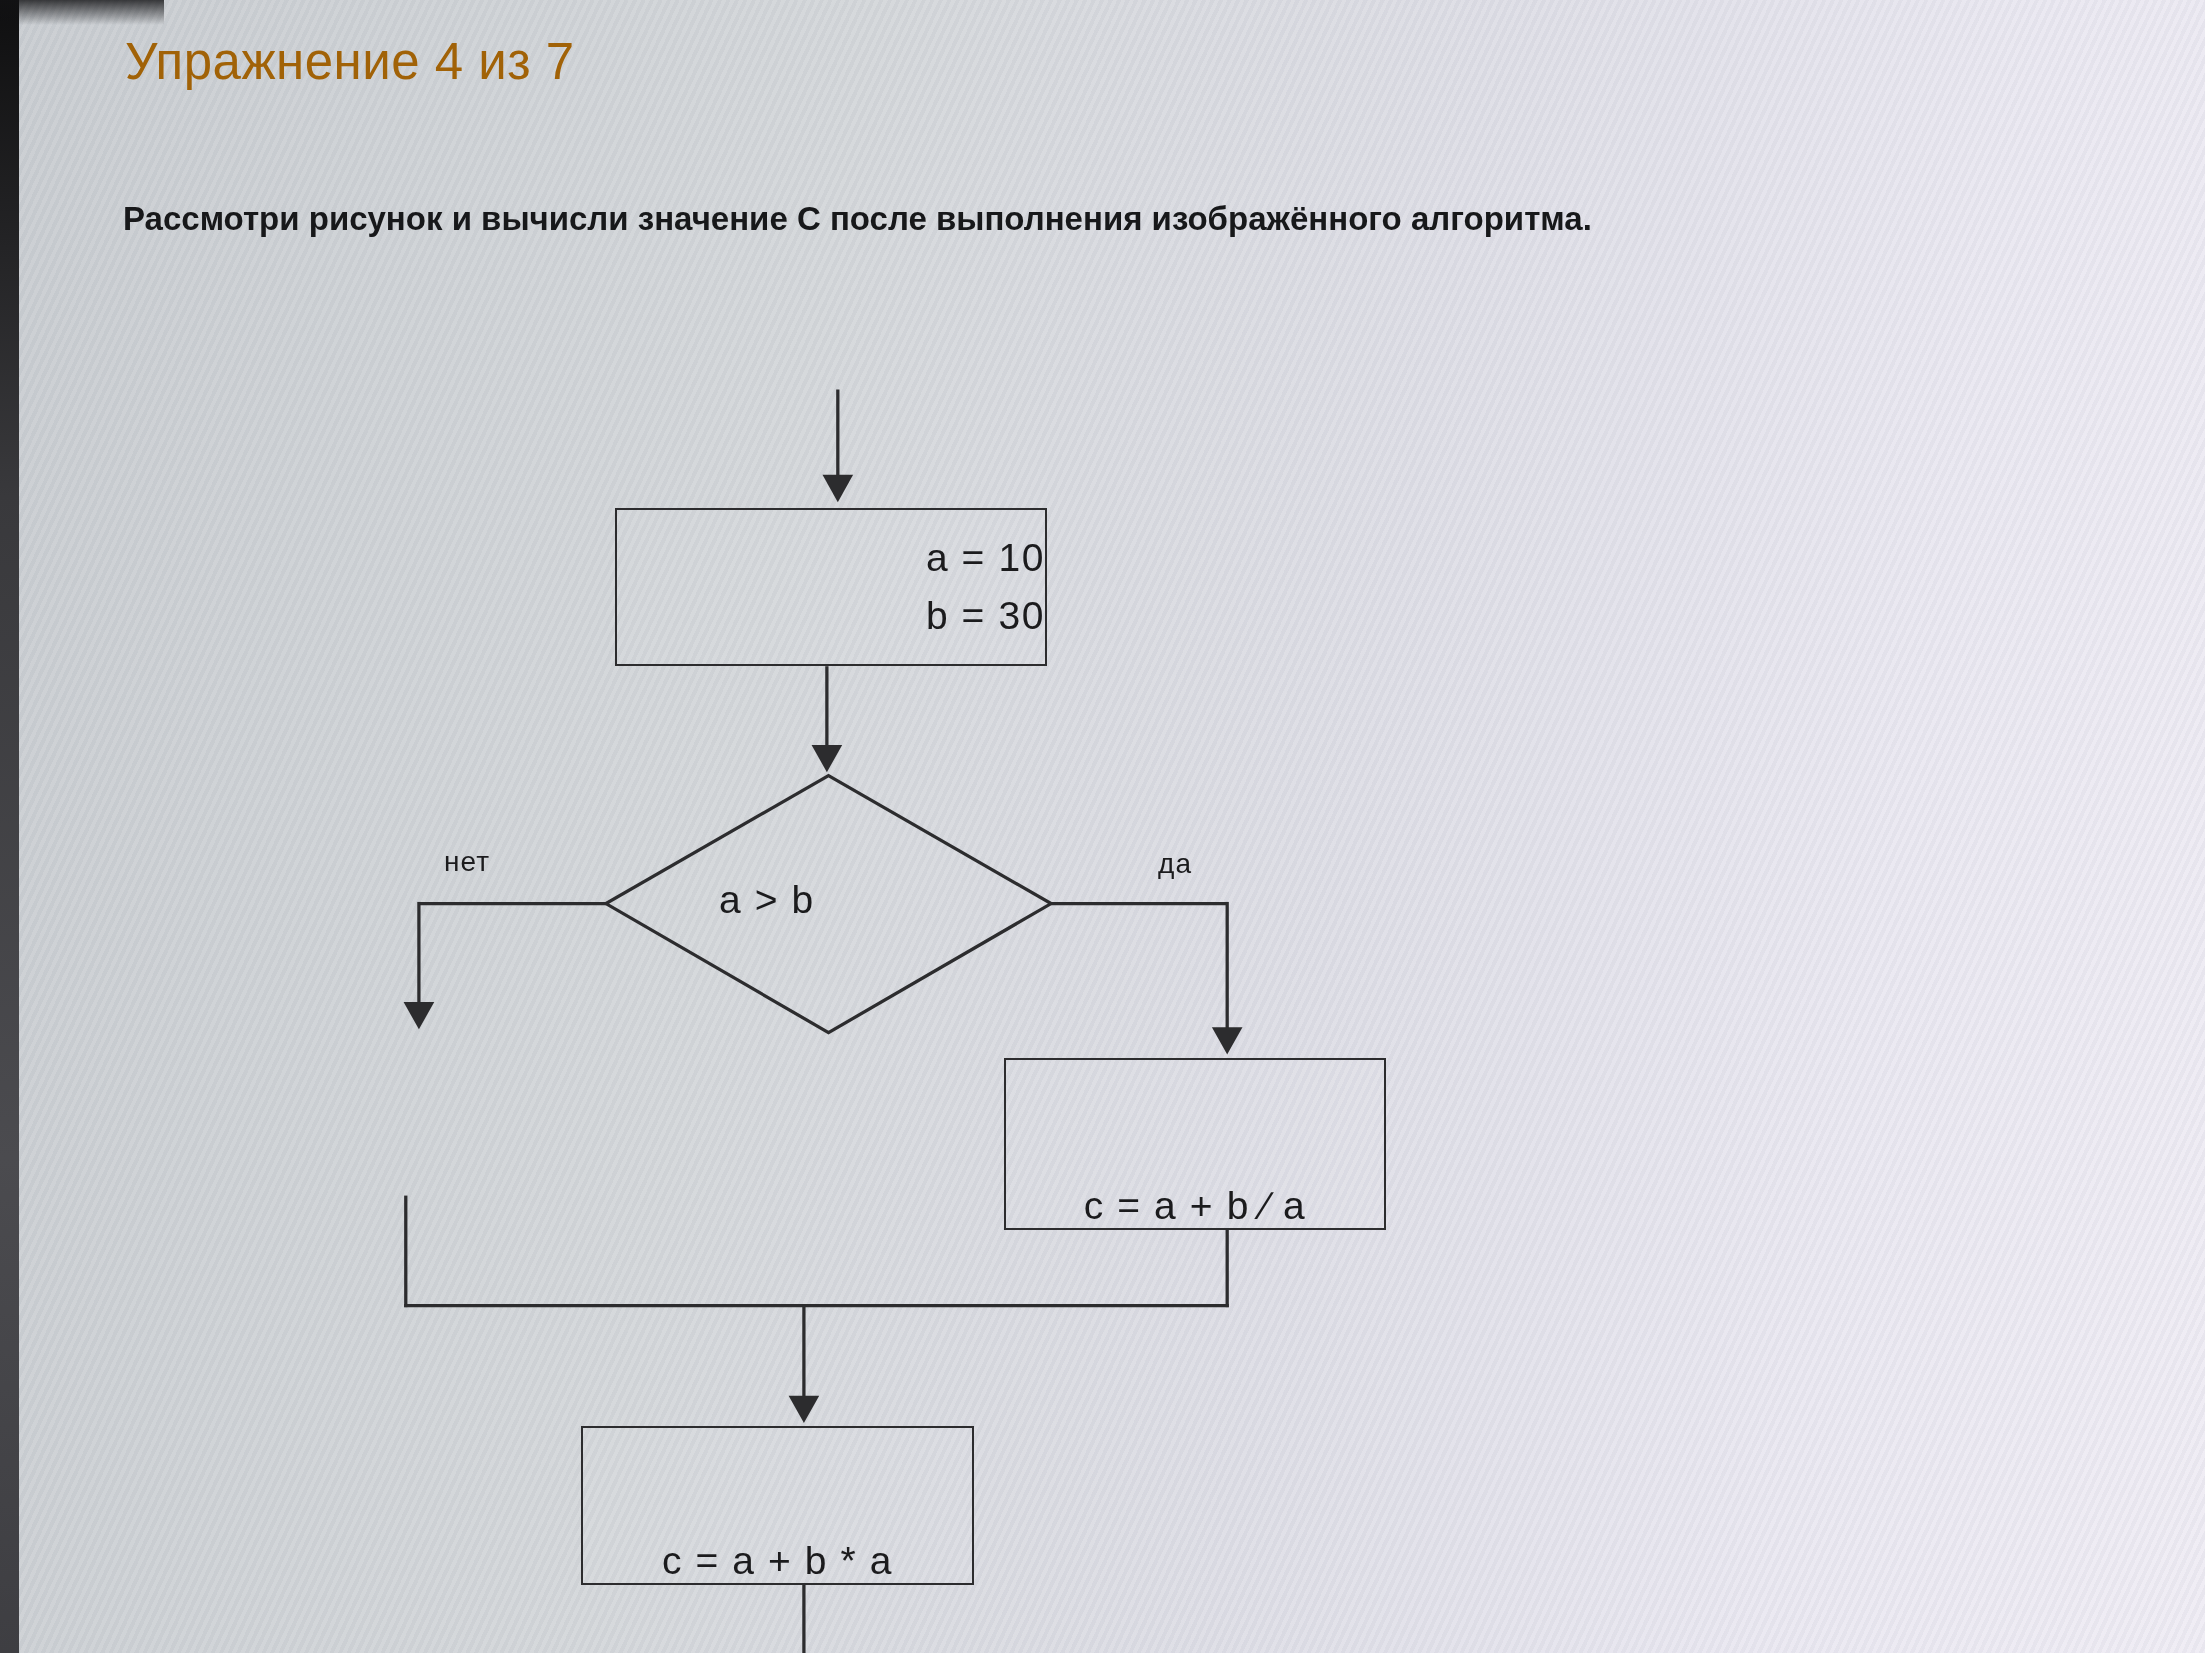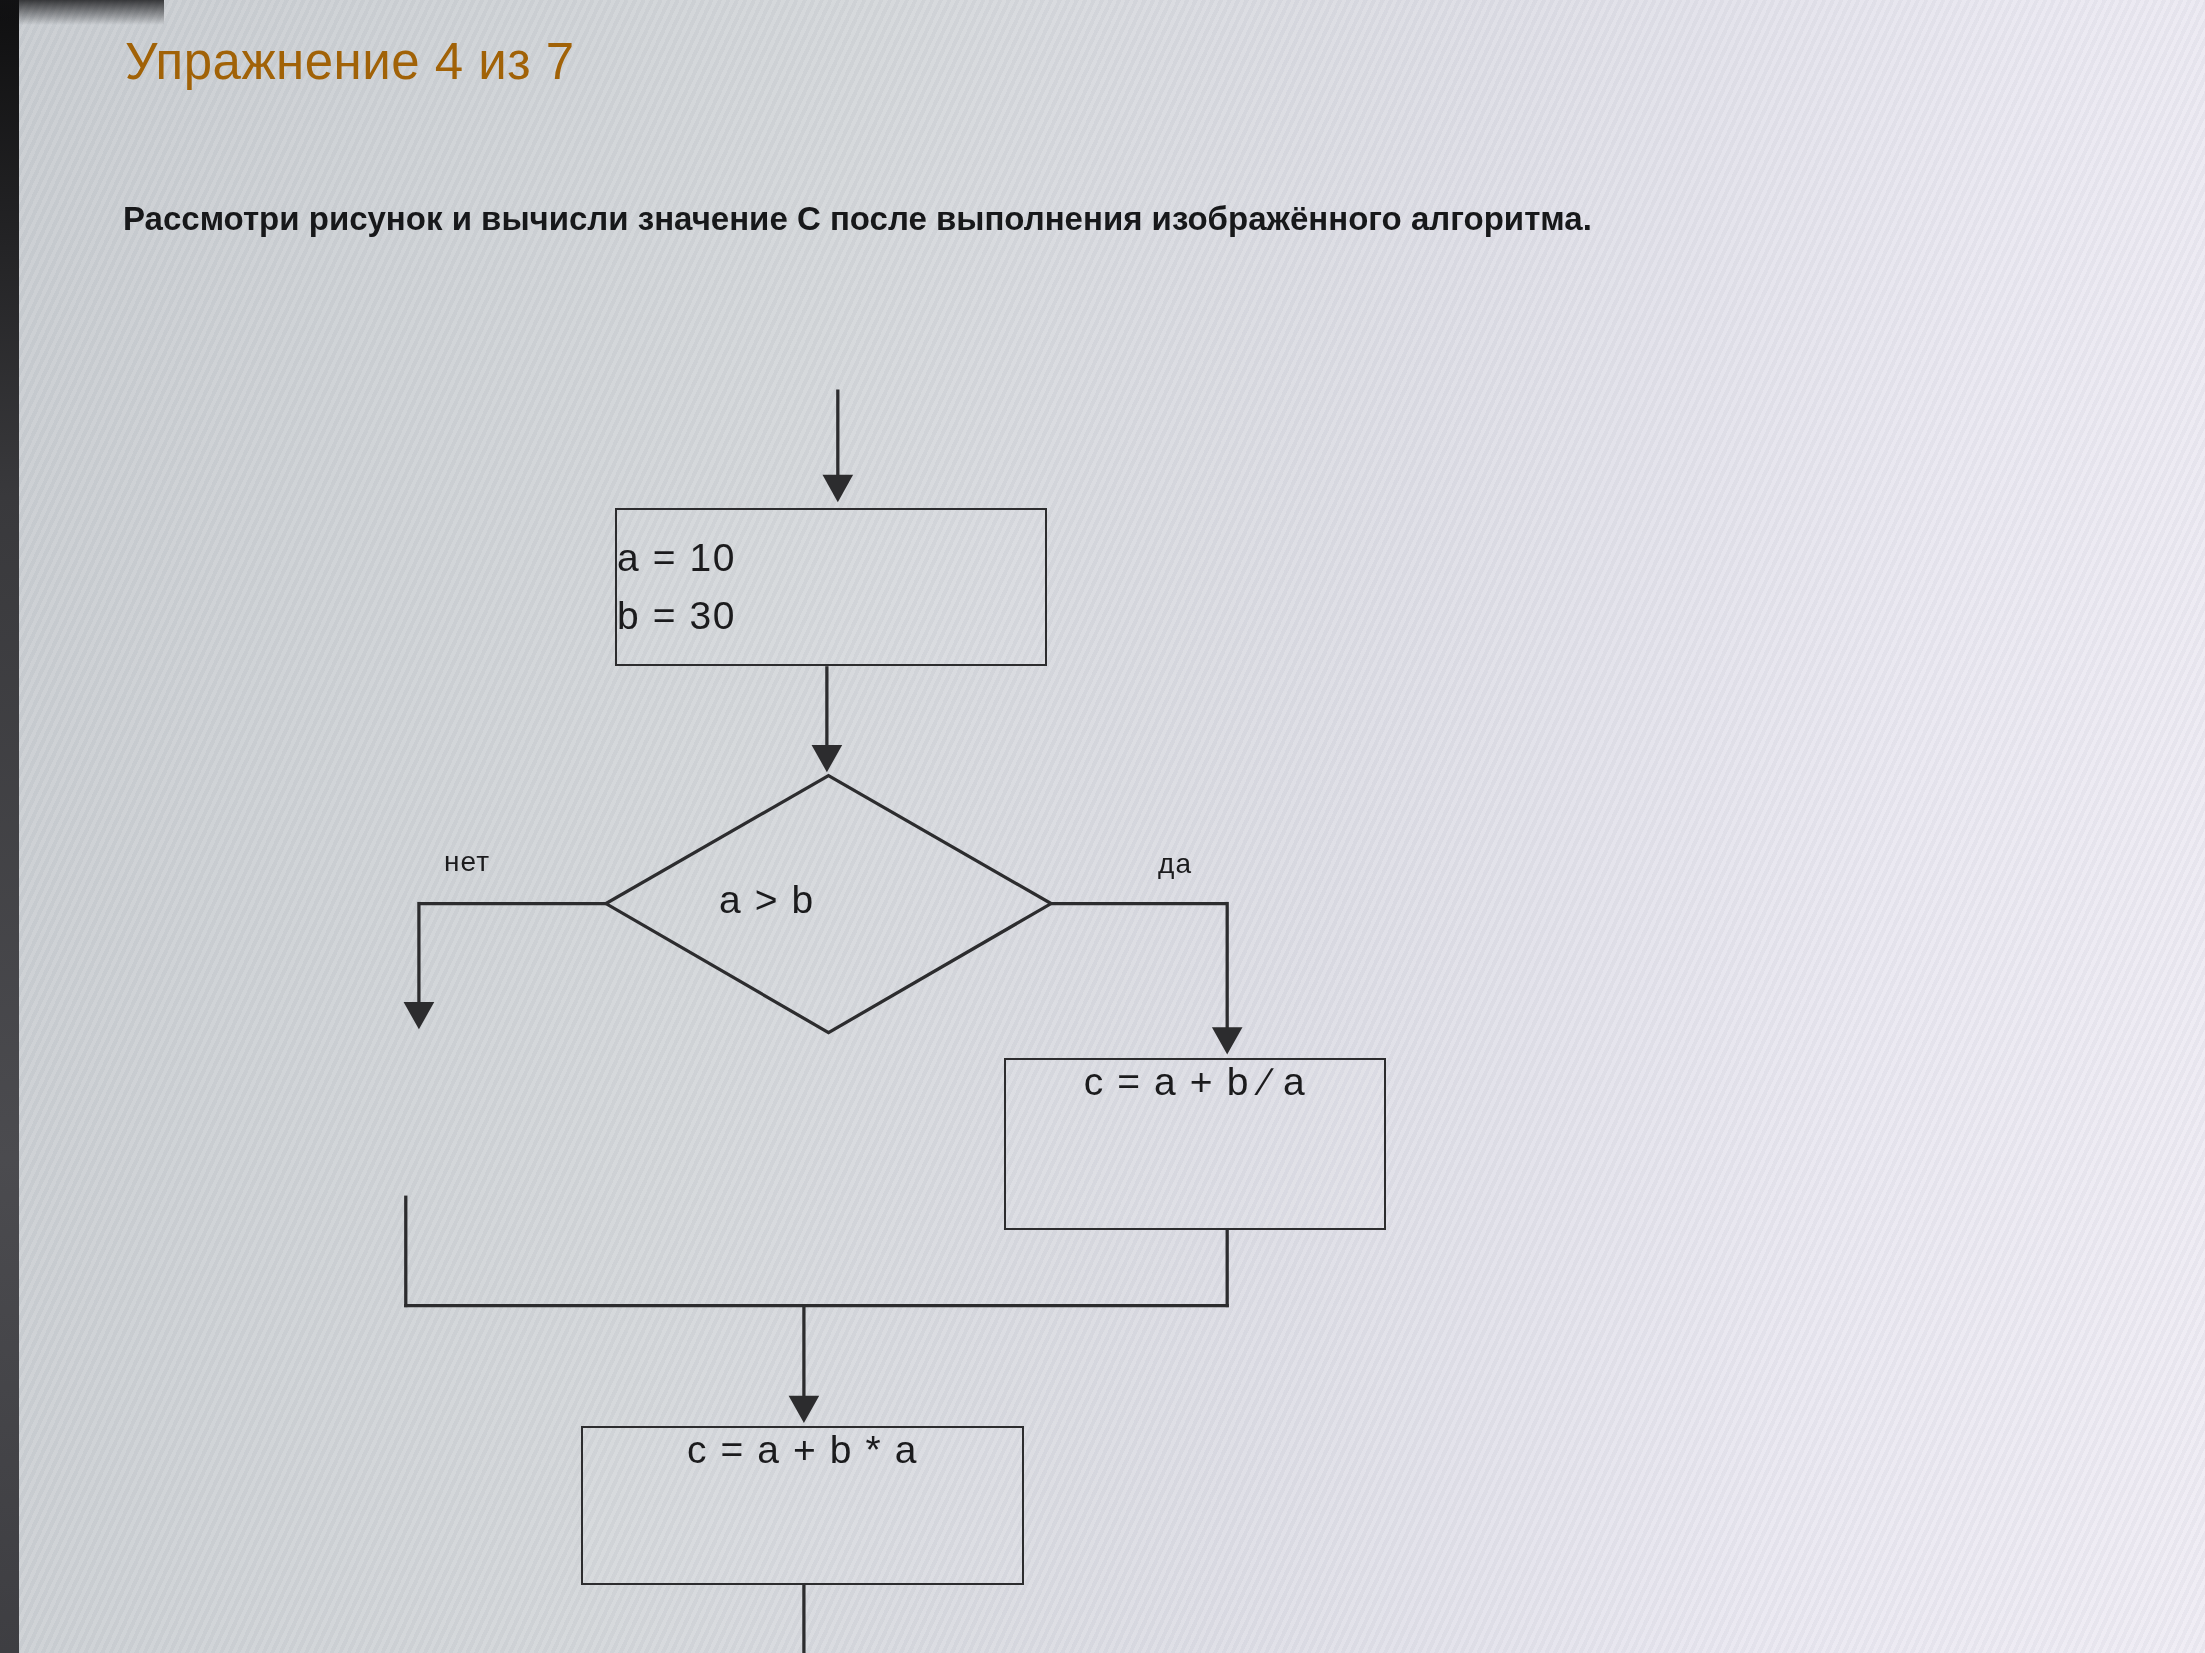--- a/index.html
+++ b/index.html
@@ -35,29 +35,29 @@
     font-size: 33px; font-weight: 700; color: #17181a;
     margin: 0; white-space: nowrap;
   }
 
   .flowchart { position: absolute; left: 0; top: 0; width: 2205px; height: 1654px; }
   .connectors { position: absolute; left: 0; top: 0; }
 
   .fbox {
     position: absolute;
     border: 2.7px solid #2c2c2e;
-    display: flex; align-items: flex-start; justify-content: center;
+    display: flex; align-items: flex-end; justify-content: center;
     font-size: 39px; letter-spacing: 1.6px; color: #1b1b1d;
     background: rgba(255,255,255,0.04);
     box-sizing: border-box;
   }
   .start-box  { left: 615px; top: 508px;  width: 432px; height: 158px; flex-direction: column; line-height: 1.5; }
   .no-box     { left: 214px;  top: 1033px; width: 433px; height: 164px; }
   .yes-box    { left: 1004px; top: 1058px; width: 382px; height: 172px; }
-  .final-box  { left: 581px; top: 1426px; width: 443px; height: 159px; }
+  .final-box  { left: 581px; top: 1426px; width: 393px; height: 159px; }
 
   .decision-text {
     position: absolute; left: 719px; top: 878px; width: 219px;
     text-align: left; font-size: 39px; letter-spacing: 1.6px;
   }
   .branch-label { position: absolute; font-size: 28px; letter-spacing: 1.1px; }
   .label-no  { left: 444px;  top: 846px; }
   .label-yes { left: 1158px; top: 848px; }
 </style>
 </head>

